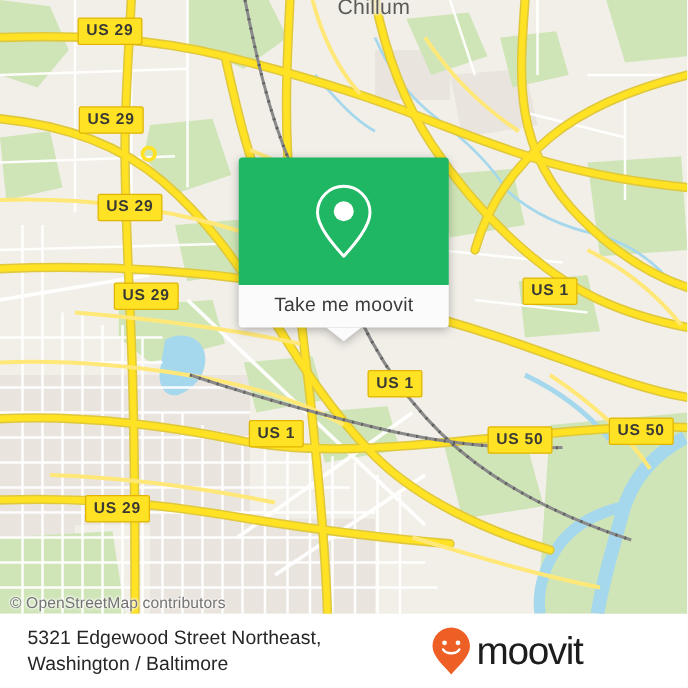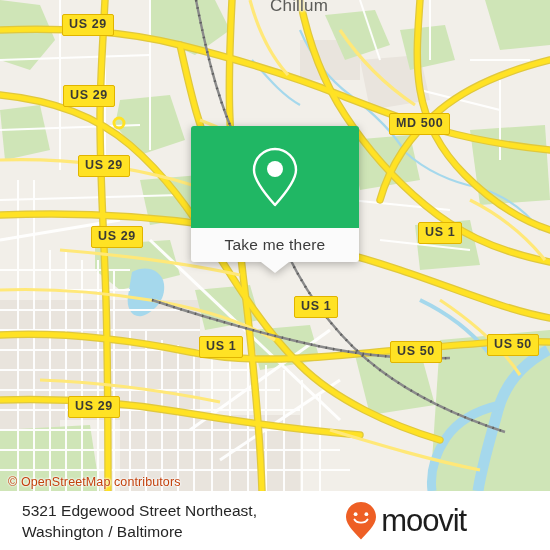--- a/index.html
+++ b/index.html
@@ -39,21 +39,21 @@
     top: 0;
     display: block;
   }
 
   
   .attribution {
     position: absolute;
     left: 8px;
     bottom: 2px;
     font-size: 12.5px;
-    color: #c2410c;
+    color: #737373;
     letter-spacing: 0.1px;
     white-space: nowrap;
     text-shadow: 0 0 2px #fff, 0 0 2px #fff, 0 0 3px #fff;
     z-index: 40;
   }
 
   
   .place-label {
     position: absolute;
     font-size: 17px;
@@ -336,35 +336,34 @@
     <div class="place-label" style="left:270px; top:-4px;">Chillum</div>
 
     <div class="shield" style="left:62px;  top:14px;">US 29</div>
     <div class="shield" style="left:63px;  top:85px;">US 29</div>
     <div class="shield" style="left:78px;  top:155px;">US 29</div>
     <div class="shield" style="left:91px;  top:226px;">US 29</div>
     <div class="shield" style="left:68px;  top:396px;">US 29</div>
     <div class="shield" style="left:199px; top:336px;">US 1</div>
     <div class="shield" style="left:294px; top:296px;">US 1</div>
     <div class="shield" style="left:418px; top:222px;">US 1</div>
-    <div class="shield" style="left:389px; top:113px;">MD 500</div>
     <div class="shield" style="left:390px; top:341px;">US 50</div>
     <div class="shield" style="left:487px; top:334px;">US 50</div>
 
     <div class="attribution">© OpenStreetMap contributors</div>
 
     <div id="popup">
       <div id="popup-top">
         <svg width="54" height="64" viewBox="0 0 54 64">
           <path d="M27 4 C15.4 4 6 13.4 6 25 C6 36 18 50 27 60 C36 50 48 36 48 25 C48 13.4 38.6 4 27 4 Z" fill="none" stroke="#ffffff" stroke-width="2.4" stroke-linejoin="round"></path>
           <circle cx="27" cy="24" r="8" fill="#ffffff"></circle>
         </svg>
       </div>
       <div id="popup-bottom">
-        <span id="popup-label">Take me there</span>
+        <span id="popup-label">Take me moovit</span>
       </div>
       <div id="popup-tail"></div>
     </div>
 
   </div>
 
   <div id="footer">
     <div id="footer-title">5321 Edgewood Street Northeast, Washington / Baltimore</div>
 
     <div id="brand">

